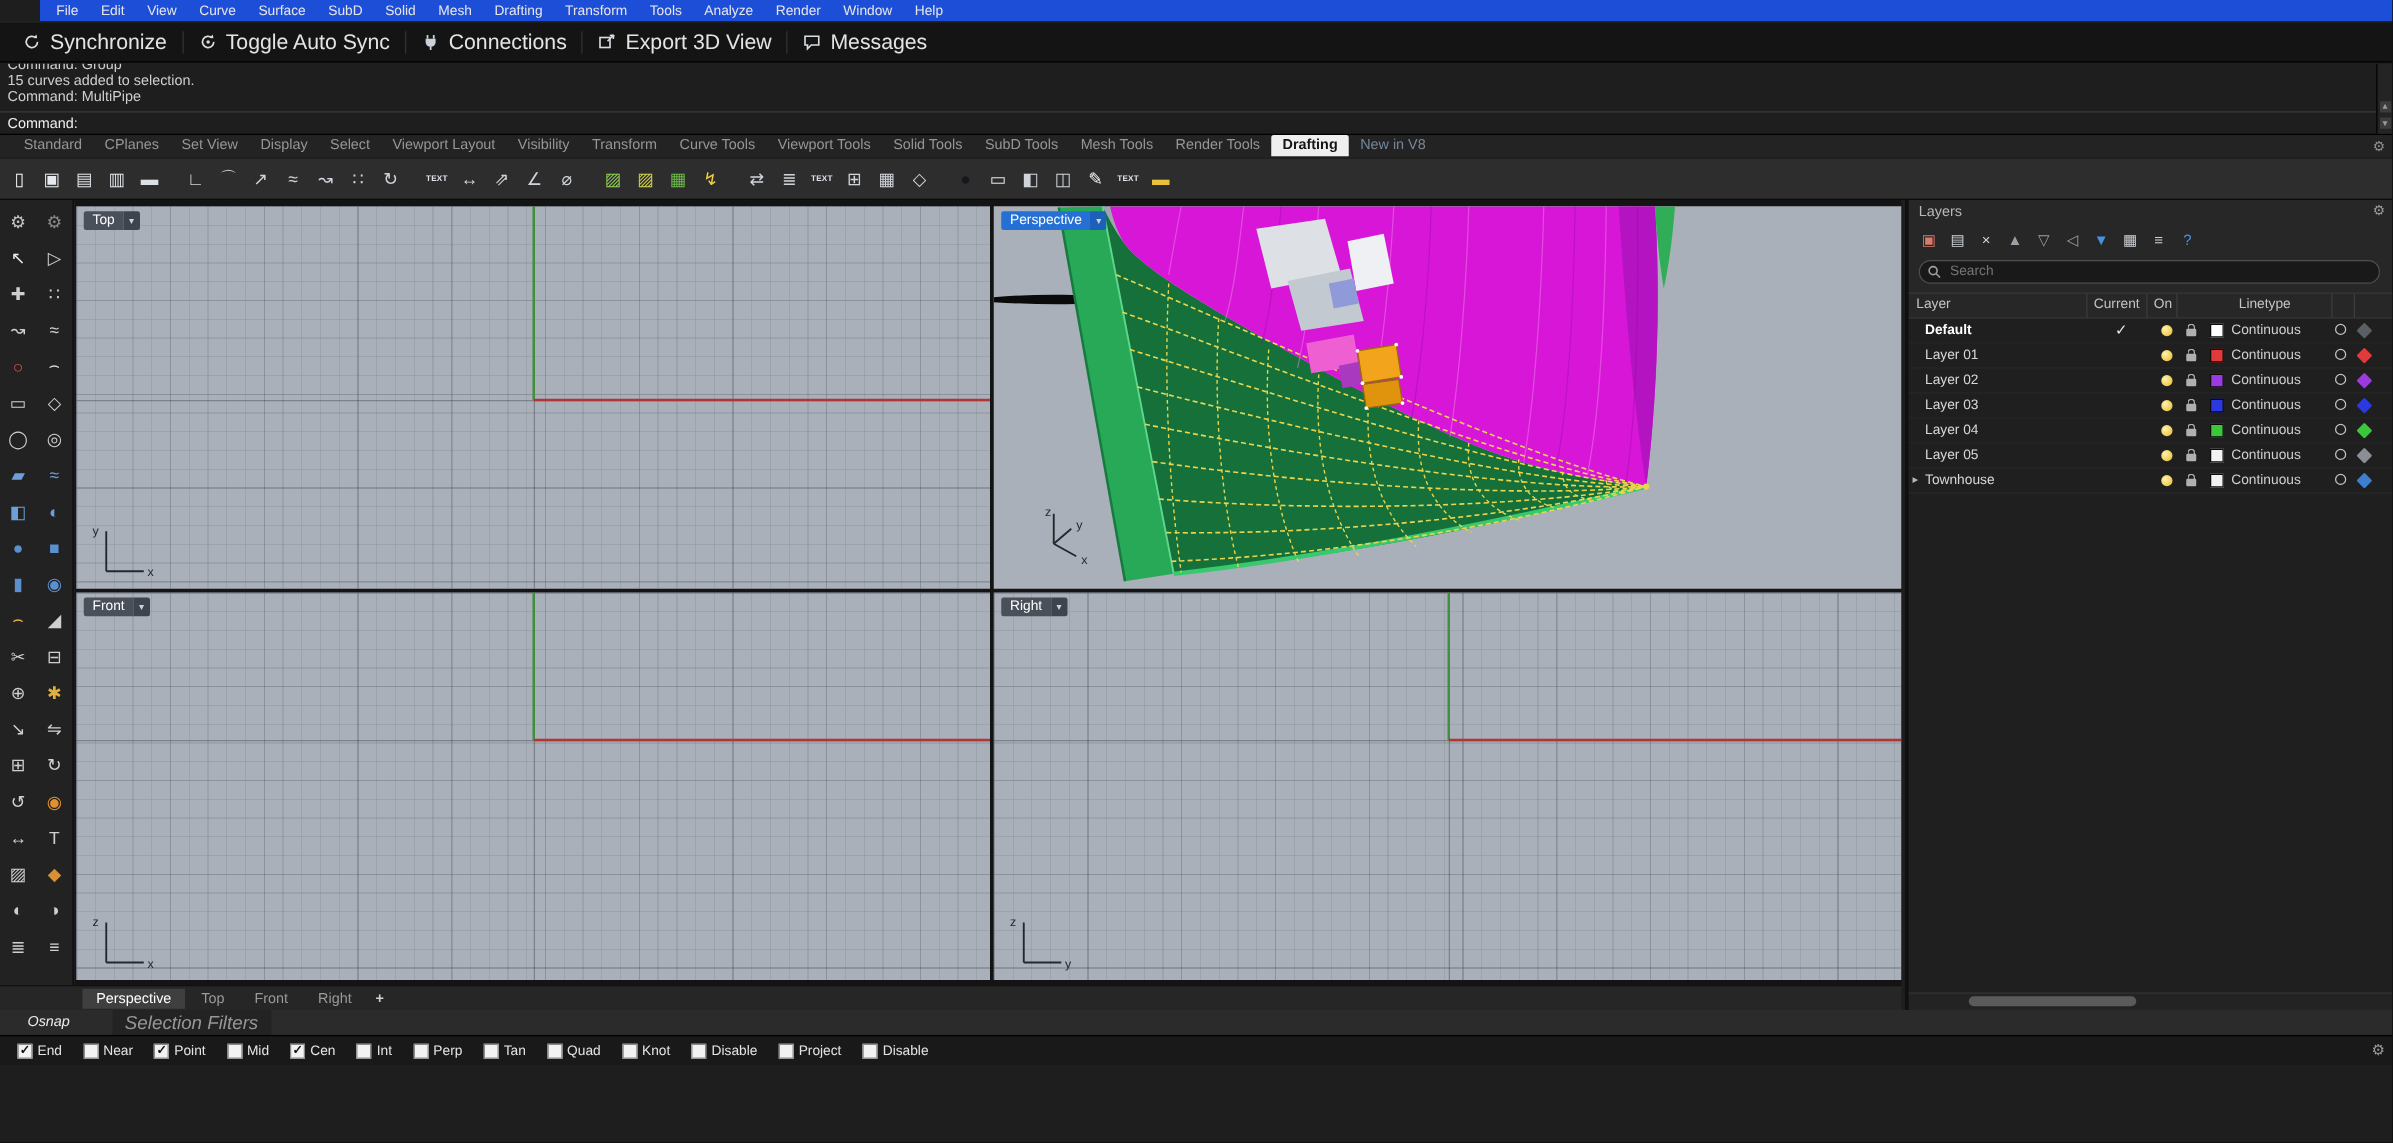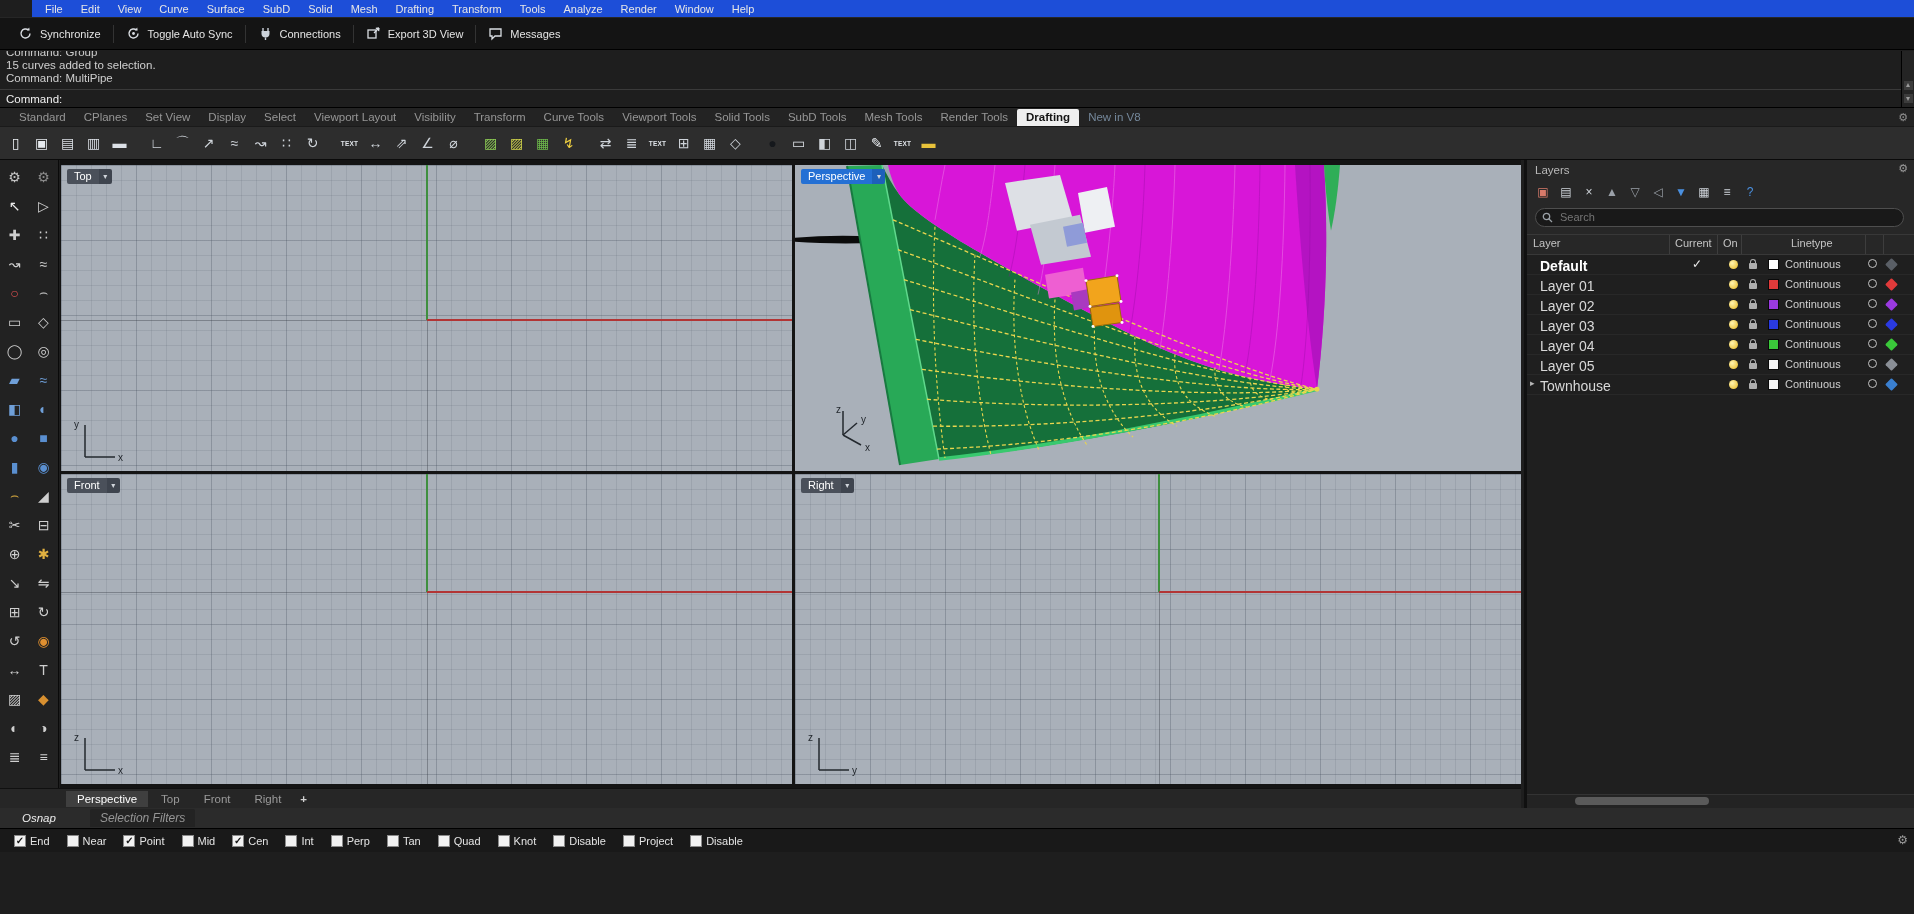--- a/index.html
+++ b/index.html
@@ -9,21 +9,21 @@
   
   .menubar{position:absolute;left:0;top:0;width:100%;height:17px;background:#1d4ed8;
            display:flex;align-items:center;padding-left:4px;box-sizing:border-box;margin-left:32px;}
   .menu-item{color:#e6e6e6;font-size:11px;padding:0 9px;cursor:default;}
 
   
   .toolbar2{position:absolute;left:0;top:17px;width:100%;height:33px;background:#141414;
             border-top:1px solid #262626;border-bottom:1px solid #000;display:flex;align-items:center;
             padding-left:6px;box-sizing:border-box;}
   .sync-btn{height:24px;display:flex;align-items:center;gap:7px;padding:0 12px;color:#e4e4e4;
-            font-size:11px;background:none;border:none;}
+            font-size:17px;background:none;border:none;}
   .tsep{width:1px;height:18px;background:#333;}
 
   
   .command-area{position:absolute;left:0;top:51px;width:100%;height:57px;background:#1e1e1e;
                 border-bottom:1px solid #000;box-sizing:border-box;}
   .cmd-history{height:38px;overflow:hidden;padding-left:6px;}
   .cmd-line{height:13px;line-height:13px;font-size:11.5px;color:#cfcfcf;}
   .cmd-line:first-child{margin-top:-5px;}
   .cmd-input-row{height:18px;border-top:1px solid #3a3a3a;display:flex;align-items:center;padding-left:6px;}
   .cmd-prompt{font-size:11.5px;color:#f0f0f0;}
@@ -32,21 +32,21 @@
   .cmd-scroll{position:absolute;right:0;top:0;width:13px;height:100%;background:#242424;
               border-left:1px solid #000;display:flex;flex-direction:column;justify-content:flex-end;
               padding-bottom:2px;box-sizing:border-box;}
   .cs-btn{width:9px;height:9px;margin:2px auto;background:#3c3c3c;position:relative;}
   .cs-btn::after{content:"";position:absolute;left:2px;border-left:2.5px solid transparent;border-right:2.5px solid transparent;}
   .cs-btn.up::after{top:2px;border-bottom:4px solid #9a9a9a;}
   .cs-btn.down::after{top:3px;border-top:4px solid #9a9a9a;}
 
   
   .ribbon-row{position:absolute;left:0;top:108px;width:100%;height:18px;background:#232323;
-              display:flex;align-items:center;padding-left:10px;box-sizing:border-box;}
+              display:flex;align-items:flex-start;padding-left:10px;box-sizing:border-box;}
   .rtab{font-size:11.5px;color:#969696;padding:2px 9px 3px;white-space:nowrap;}
   .rtab.active{background:#efefef;color:#141414;font-weight:bold;border-radius:2px 2px 0 0;}
   .rtab.muted{color:#74879a;}
   .ribbon-gear{margin-left:auto;margin-right:6px;font-size:11px;color:#8f8f8f;align-self:center;}
 
   
   .icon-toolbar{position:absolute;left:0;top:126px;width:100%;height:34px;background:#2d2d2d;
                 border-top:1px solid #1a1a1a;border-bottom:1px solid #0a0a0a;display:flex;align-items:center;
                 gap:1px;padding-left:3px;box-sizing:border-box;}
   .tb-icon{width:25px;height:25px;display:flex;align-items:center;justify-content:center;font-size:14px;}
@@ -99,21 +99,21 @@
                    border-radius:10px;color:#ddd;font-size:11px;padding:0 8px 0 24px;outline:none;
                    font-family:"Liberation Sans",sans-serif;}
   .lp-search svg{position:absolute;left:15px;top:8px;}
   .lp-colheader{height:19px;position:relative;background:#272727;border-top:1px solid #383838;
                 border-bottom:1px solid #383838;font-size:11px;color:#c4c4c4;}
   .lp-colheader span{position:absolute;top:2px;}
   .lp-colheader i{position:absolute;top:0;bottom:0;width:1px;background:#3d3d3d;}
   .lp-rows{background:#1f1f1f;}
   .lrow{position:relative;height:19px;border-bottom:1px solid #282828;background:#1f1f1f;}
   .lchev{position:absolute;left:3px;top:3px;font-size:9px;color:#b8b8b8;}
-  .lname{position:absolute;left:13px;top:3px;font-size:14px;color:#d8d8d8;}
+  .lname{position:absolute;left:13px;top:3px;font-size:11px;color:#d8d8d8;}
   .lrow.bold .lname{font-weight:bold;color:#fff;}
   .lcur{position:absolute;left:160px;width:20px;text-align:center;top:2px;color:#e8e8e8;font-size:12px;}
   .lbulb{position:absolute;left:202px;top:5px;width:9px;height:9px;border-radius:50%;
          background:radial-gradient(circle at 35% 35%, #fff3b0, #e8b820);}
   .llock{position:absolute;left:222px;top:8px;width:8px;height:6px;background:#b0b0b0;border-radius:1px;}
   .llock::before{content:"";position:absolute;left:1px;top:-4px;width:4px;height:4px;border:1px solid #b0b0b0;
                  border-bottom:none;border-radius:3px 3px 0 0;}
   .lswatch{position:absolute;left:241px;top:4px;width:11px;height:11px;border:1px solid #0a0a0a;box-sizing:border-box;}
   .llt{position:absolute;left:258px;top:3px;font-size:11px;color:#cfcfcf;}
   .lprint{position:absolute;left:341px;top:4px;width:9px;height:9px;border:1.5px solid #c4c4c4;border-radius:50%;box-sizing:border-box;}
@@ -124,21 +124,21 @@
 
   
   .vp-tabs{position:absolute;left:0;top:788px;width:1521px;height:20px;background:#262626;display:flex;
            align-items:center;padding-left:66px;gap:2px;border-top:1px solid #101010;box-sizing:border-box;}
   .vtab{font-size:11.5px;color:#9a9a9a;padding:2px 11px;}
   .vtab.active{background:#3f3f3f;color:#fff;}
   .vtab.add{color:#d0d0d0;font-weight:bold;padding:2px 6px;}
   .osnap-row{position:absolute;left:0;top:808px;width:100%;height:20px;background:#2b2b2b;display:flex;
              align-items:center;box-sizing:border-box;font-style:italic;}
   .osnap-label{margin-left:22px;font-size:11.5px;color:#ececec;}
-  .selfilters{margin-left:34px;font-size:12px;color:#969696;background:#232323;padding:2px 10px;border-radius:2px 2px 0 0;}
+  .selfilters{margin-left:34px;font-size:15px;color:#969696;background:#232323;padding:2px 10px;border-radius:2px 2px 0 0;}
   .check-row{position:absolute;left:0;top:828px;width:100%;height:24px;background:#191919;border-top:1px solid #000;
              display:flex;align-items:center;gap:17px;padding-left:14px;box-sizing:border-box;}
   .os-item{display:flex;align-items:center;gap:4px;}
   .cb{width:12px;height:12px;background:#f2f2f2;border:1px solid #8a8a8a;box-sizing:border-box;display:flex;
       align-items:center;justify-content:center;font-size:10px;font-weight:bold;color:#111;line-height:1;}
   .cb-label{font-size:11px;color:#e4e4e4;}
   .corner-gear{position:absolute;right:6px;top:4px;font-size:12px;color:#9a9a9a;}
   .bottom-fill{position:absolute;left:0;top:852px;width:100%;height:62px;background:#1e1e1e;}
 </style>
 </head>

